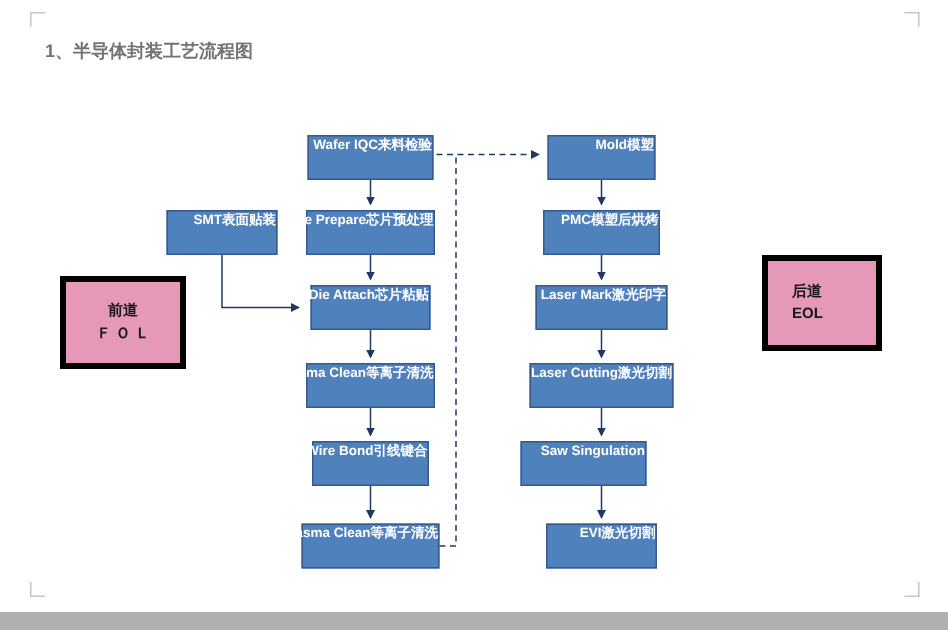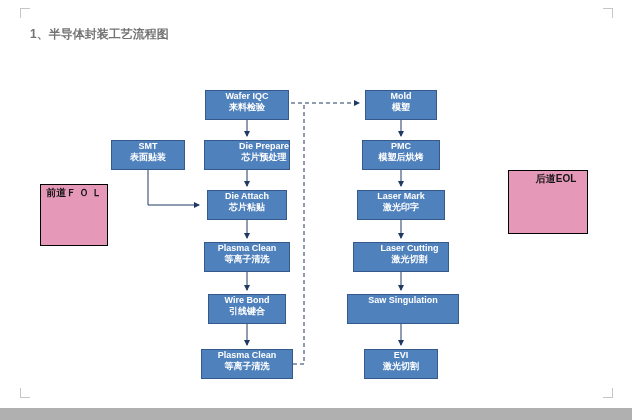--- a/index.html
+++ b/index.html
@@ -9,28 +9,28 @@
     font-family:"Liberation Sans", sans-serif;
   }
   .title{
     position:absolute;left:30px;top:26px;margin:0;
     font-size:12px;font-weight:bold;color:#737373;
   }
   .connectors{position:absolute;left:0;top:0;width:632px;height:420px;}
   .pbox{
     position:absolute;height:30px;box-sizing:border-box;
     background:#4f81bd;border:1px solid #36598c;color:#fff;
-    display:flex;flex-direction:column;justify-content:flex-start;
+    display:flex;flex-direction:row;justify-content:flex-end;
     text-align:center;
   }
   .pbox .ln{font-size:9px;font-weight:bold;line-height:11px;white-space:nowrap;}
   .stage{
     position:absolute;box-sizing:border-box;
-    background:#e698b8;border:1px solid #000000;color:#161616;
-    display:flex;flex-direction:row;justify-content:center;
+    background:#e698b8;border:4px solid #000000;color:#161616;
+    display:flex;flex-direction:column;justify-content:center;
     text-align:center;font-size:10px;font-weight:600;
   }
   .stage .ln{line-height:15px;}
   .stage.eol{text-align:left;padding-left:16px;}
   .crop{position:absolute;width:9px;height:9px;border:0 solid #c6c6c6;}
   .crop.tl{left:20px;top:8px;border-left-width:1px;border-top-width:1px;}
   .crop.tr{left:603px;top:8px;border-right-width:1px;border-top-width:1px;}
   .crop.bl{left:20px;top:388px;border-left-width:1px;border-bottom-width:1px;}
   .crop.br{left:603px;top:388px;border-right-width:1px;border-bottom-width:1px;}
   .page-bottom{position:absolute;left:0;bottom:0;width:632px;height:12px;background:#b0b0b0;}
@@ -109,29 +109,29 @@
   <div class="ln">模塑后烘烤</div>
 </div>
 <div class="pbox" style="left:357px;top:190px;width:88px;">
   <div class="ln">Laser Mark</div>
   <div class="ln">激光印字</div>
 </div>
 <div class="pbox" style="left:353px;top:242px;width:96px;padding-left:17px;">
   <div class="ln">Laser Cutting</div>
   <div class="ln">激光切割</div>
 </div>
-<div class="pbox" style="left:347px;top:294px;width:112px;">
+<div class="pbox" style="left:347px;top:294px;width:84px;">
   <div class="ln">Saw Singulation</div>
 </div>
 <div class="pbox" style="left:364px;top:349px;width:74px;">
   <div class="ln">EVI</div>
   <div class="ln">激光切割</div>
 </div>
 
-<div class="stage fol" style="left:40px;top:184px;width:68px;height:62px;">
+<div class="stage fol" style="left:40px;top:184px;width:84px;height:62px;">
   <div class="ln">前道</div>
   <div class="ln">Ｆ Ｏ Ｌ</div>
 </div>
 <div class="stage eol" style="left:508px;top:170px;width:80px;height:64px;">
   <div class="ln">后道</div>
   <div class="ln">EOL</div>
 </div>
 
 <div class="page-bottom"></div>
 

